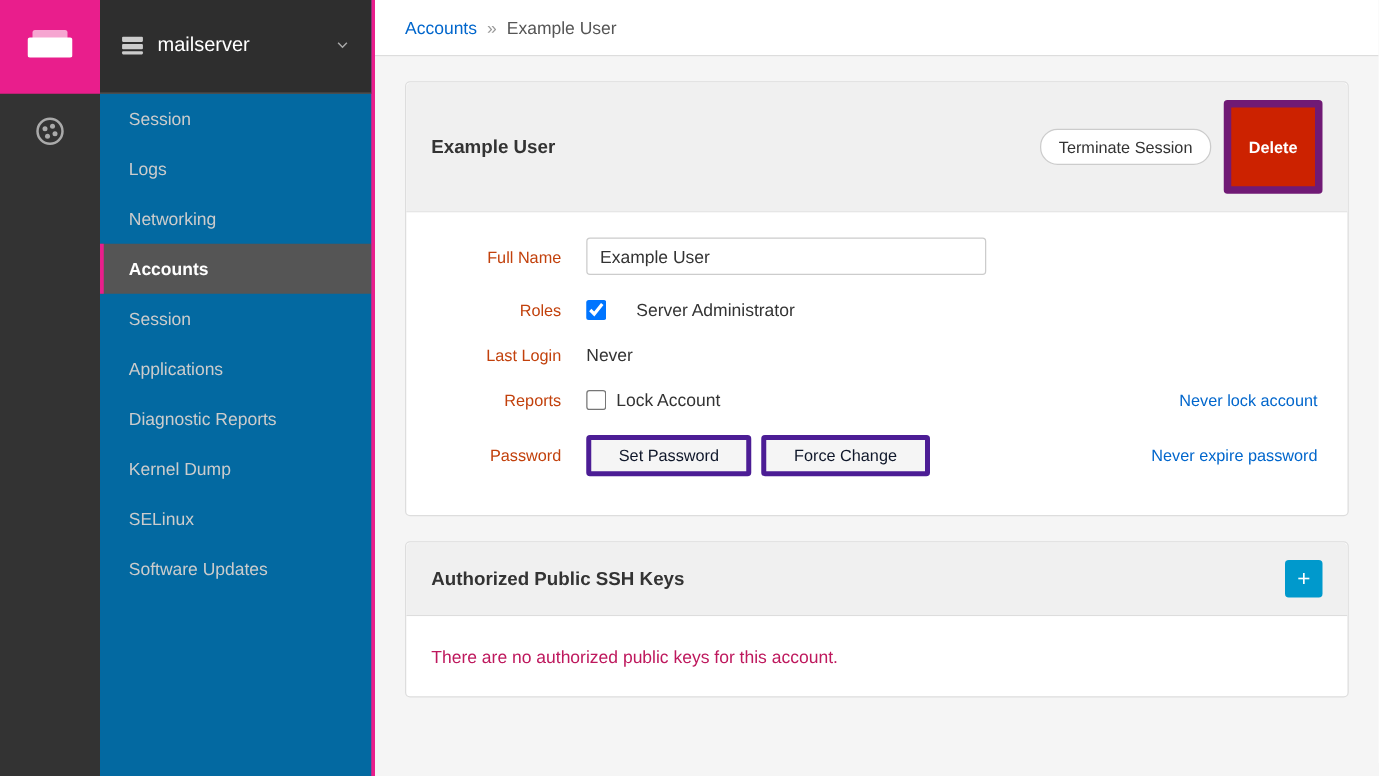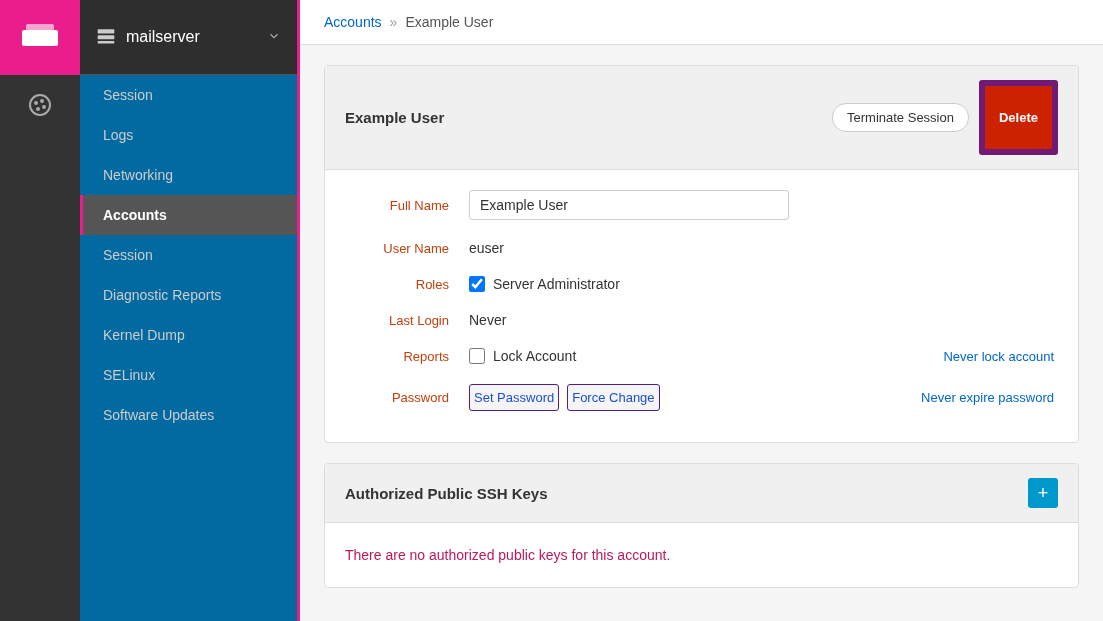--- a/index.html
+++ b/index.html
@@ -185,21 +185,21 @@
       border: 1px solid #ccc;
       border-radius: 3px;
       font-size: 14px;
       width: 320px;
       color: #333;
     }
 
     .roles-row {
       display: flex;
       align-items: center;
-      gap: 8px;
+      gap: 24px;
     }
     .roles-row input[type="checkbox"] {
       width: 16px;
       height: 16px;
       cursor: pointer;
     }
 
     .access-row {
       display: flex;
       align-items: center;
@@ -227,24 +227,24 @@
       display: flex;
       align-items: center;
       flex: 1;
       justify-content: space-between;
     }
     .password-btns {
       display: flex;
       gap: 8px;
     }
     .btn-secondary {
-      padding: 5px 4px;
-      border: 1px solid #4c1d95;
+      padding: 5px 22px;
+      border: 4px solid #4c1d95;
       background: #f5f5f5;
-      color: #1d4ed8;
+      color: #0f172a;
       border-radius: 3px;
       cursor: pointer;
       font-size: 13px;
     }
 
     
     .ssh-card-header {
       display: flex;
       align-items: center;
       justify-content: space-between;
@@ -309,20 +309,21 @@
           <path d="M6 9l6 6 6-6" fill="none" stroke="#aaa" stroke-width="2"></path>
         </svg>
     </div>
   </div>
   <nav class="sidebar-nav">
     <div class="sidebar-nav-item">Session</div>
     <div class="sidebar-nav-item">Logs</div>
     <div class="sidebar-nav-item">Networking</div>
     <div class="sidebar-nav-item active">Accounts</div>
     <div class="sidebar-nav-item">Session</div>
+    <div class="sidebar-nav-item">Applications</div>
     <div class="sidebar-nav-item">Diagnostic Reports</div>
     <div class="sidebar-nav-item">Kernel Dump</div>
     <div class="sidebar-nav-item">SELinux</div>
     <div class="sidebar-nav-item">Software Updates</div>
   </nav>
 </div>
 
 <div class="main">
 
   <div class="breadcrumb">
@@ -341,24 +342,20 @@
           <button class="btn-delete">Delete</button>
         </div>
       </div>
       <div class="card-body">
 
         <div class="form-row">
           <label class="form-label">Full Name</label>
           <input class="form-input" type="text" value="Example User" style="">
         </div>
 
-        <div class="form-row">
-          <label class="form-label">User Name</label>
-          <span class="form-value">euser</span>
-        </div>
 
         <div class="form-row">
           <label class="form-label">Roles</label>
           <div class="roles-row">
             <input type="checkbox" checked="" style="">
             <span class="form-value">Server Administrator</span>
           </div>
         </div>
 
         <div class="form-row">

